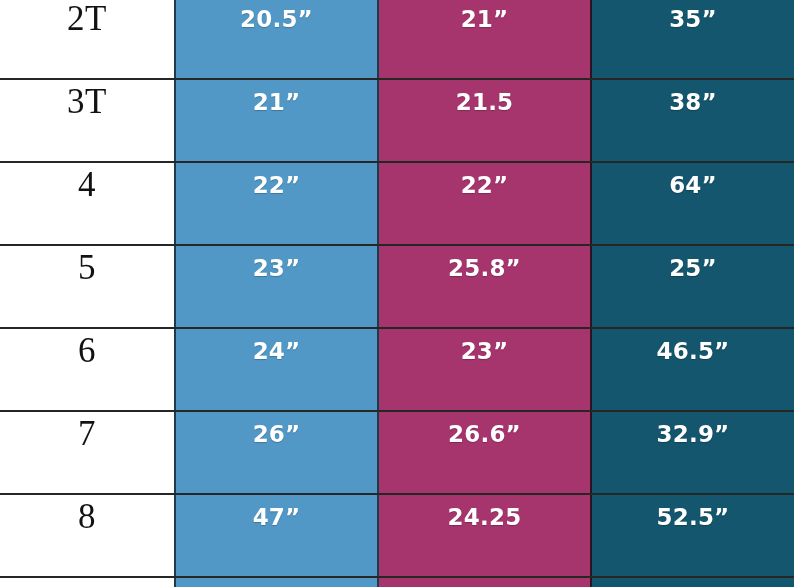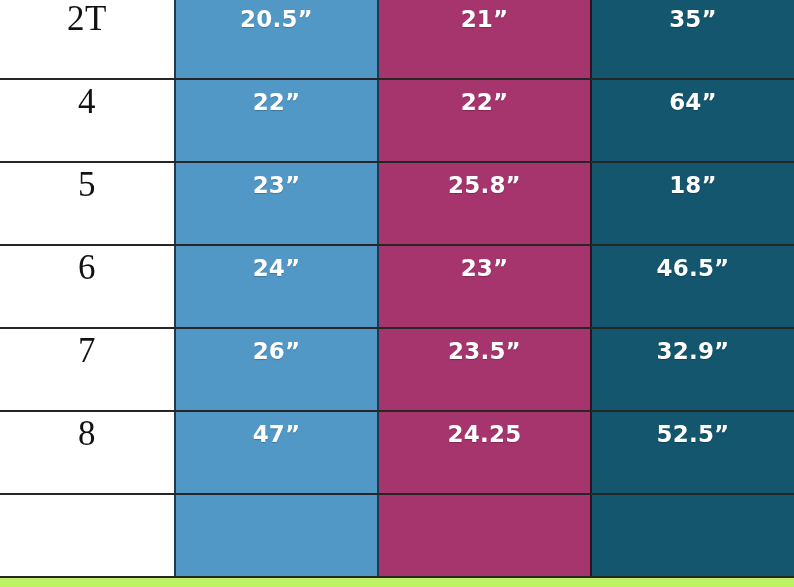--- a/index.html
+++ b/index.html
@@ -12,21 +12,21 @@
     width: 794px;
     height: 587px;
     overflow: hidden;
     font-family: "Liberation Sans", sans-serif;
   }
 
   #chart {
     position: relative;
     width: 794px;
     height: 587px;
-    background: #bef264;
+    background: #7dd3fc;
     overflow: hidden;
   }
 
   
   .sz-table {
     position: absolute;
     left: 0;
     top: -5px;               
     width: 794px;
     border-collapse: collapse;
@@ -111,20 +111,34 @@
             <span class="v">20.5”</span>
           </td>
         <td class="cell-val col-waist">
             <span class="v">21”</span>
           </td>
         <td class="cell-val col-len">
             <span class="v">35”</span>
           </td>
       </tr>
 
+      <tr>
+        <td class="cell-size">
+            <span class="v">3T</span>
+          </td>
+        <td class="cell-val col-chest">
+            <span class="v">21”</span>
+          </td>
+        <td class="cell-val col-waist">
+            <span class="v">21.5</span>
+          </td>
+        <td class="cell-val col-len">
+            <span class="v">38”</span>
+          </td>
+      </tr>
 
       <tr>
         <td class="cell-size">
             <span class="v">4</span>
           </td>
         <td class="cell-val col-chest">
             <span class="v">22”</span>
           </td>
         <td class="cell-val col-waist">
             <span class="v">22”</span>
@@ -138,21 +152,21 @@
         <td class="cell-size">
             <span class="v">5</span>
           </td>
         <td class="cell-val col-chest">
             <span class="v">23”</span>
           </td>
         <td class="cell-val col-waist">
             <span class="v">25.8”</span>
           </td>
         <td class="cell-val col-len">
-            <span class="v">18”</span>
+            <span class="v">25”</span>
           </td>
       </tr>
 
       <tr>
         <td class="cell-size">
             <span class="v">6</span>
           </td>
         <td class="cell-val col-chest">
             <span class="v">24”</span>
           </td>
@@ -165,21 +179,21 @@
       </tr>
 
       <tr>
         <td class="cell-size">
             <span class="v">7</span>
           </td>
         <td class="cell-val col-chest">
             <span class="v">26”</span>
           </td>
         <td class="cell-val col-waist">
-            <span class="v">23.5”</span>
+            <span class="v">26.6”</span>
           </td>
         <td class="cell-val col-len">
             <span class="v">32.9”</span>
           </td>
       </tr>
 
       <tr>
         <td class="cell-size">
             <span class="v">8</span>
           </td>

